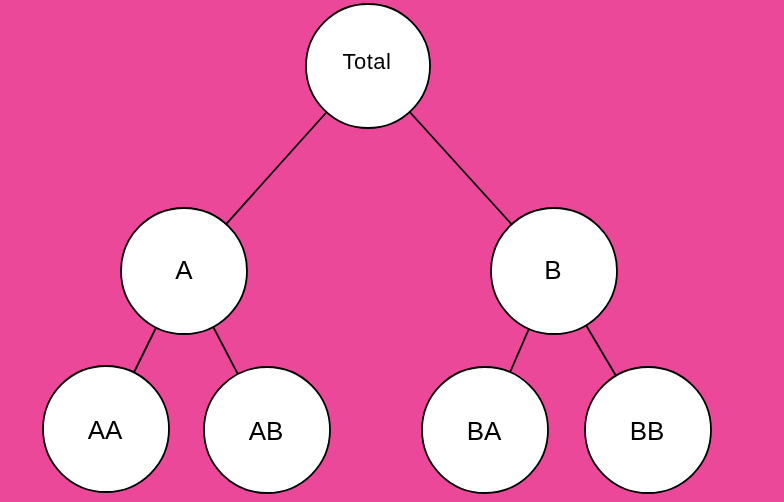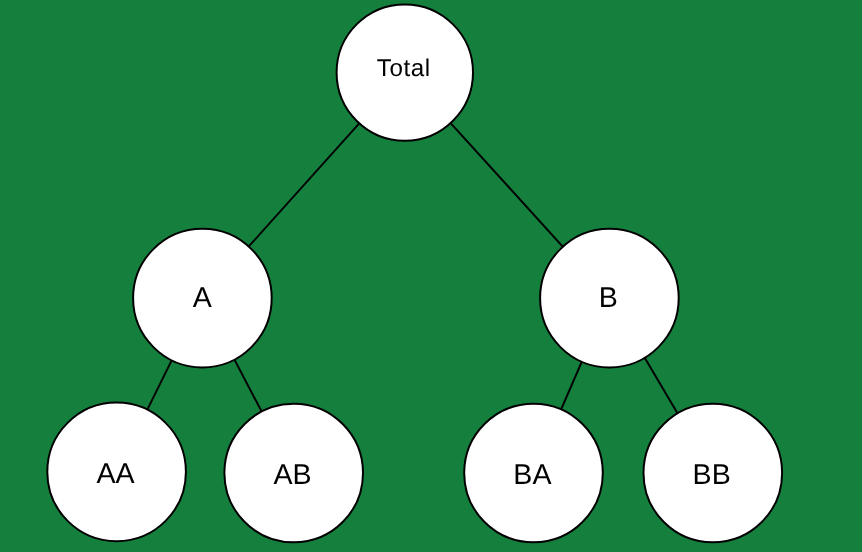--- a/index.html
+++ b/index.html
@@ -4,21 +4,21 @@
 <style>
   html, body {
     margin: 0;
     padding: 0;
     background: #ffffff;
   }
   .canvas {
     position: relative;
     width: 784px;
     height: 502px;
-    background: #15803d;
+    background: #ec4899;
     overflow: hidden;
     font-family: "Liberation Sans", sans-serif;
   }
   svg {
     display: block;
   }
   .edge {
     stroke: #000000;
     stroke-width: 1.8;
     fill: none;

